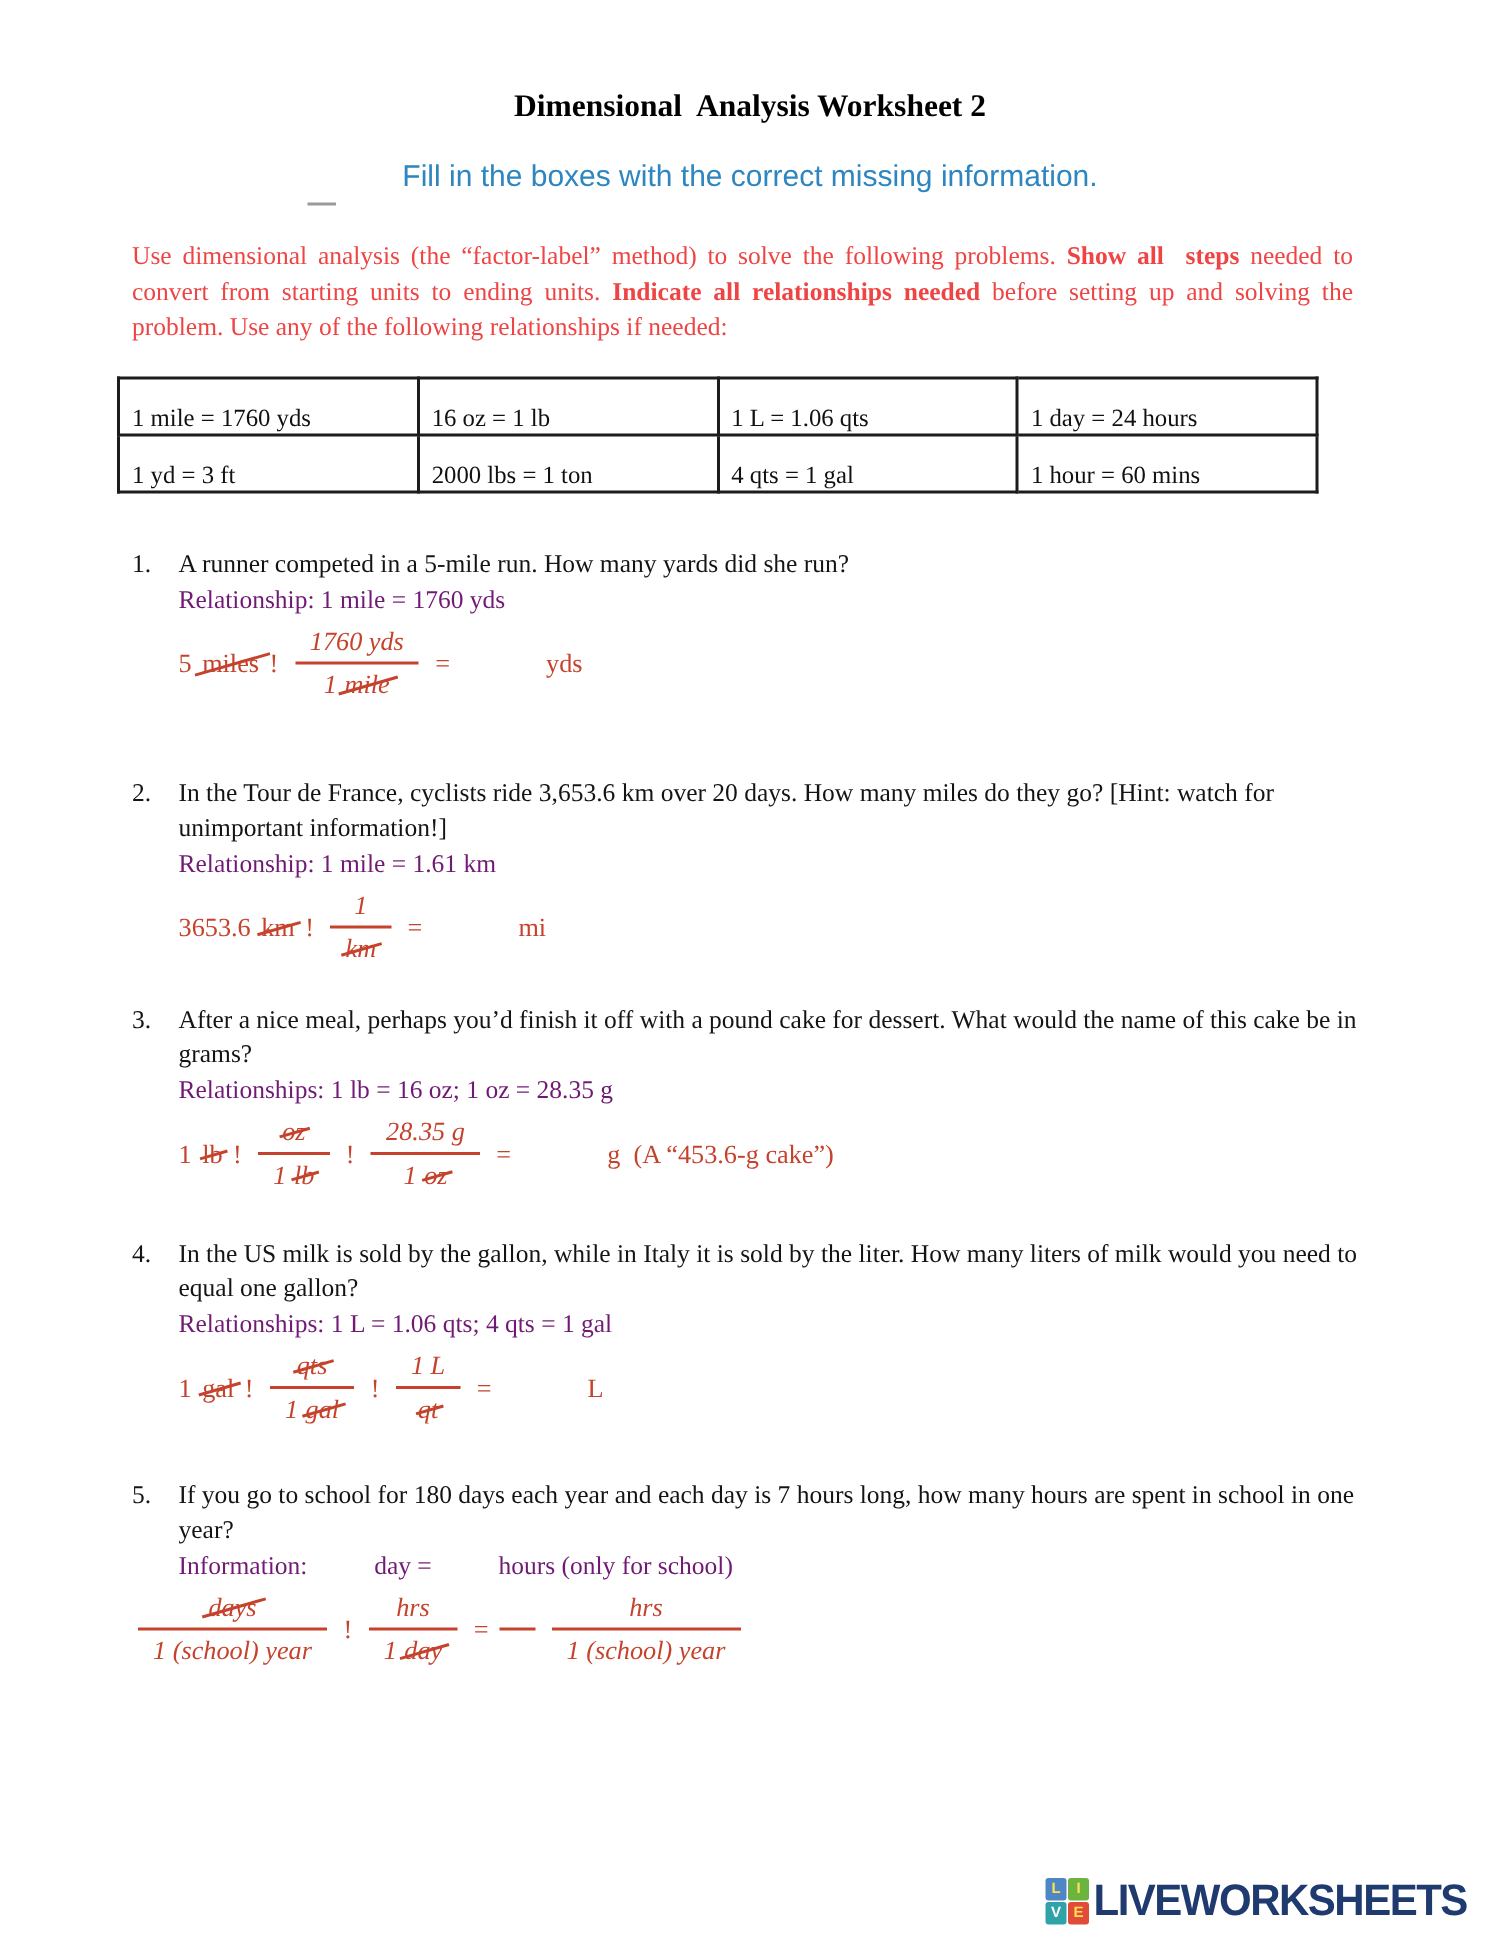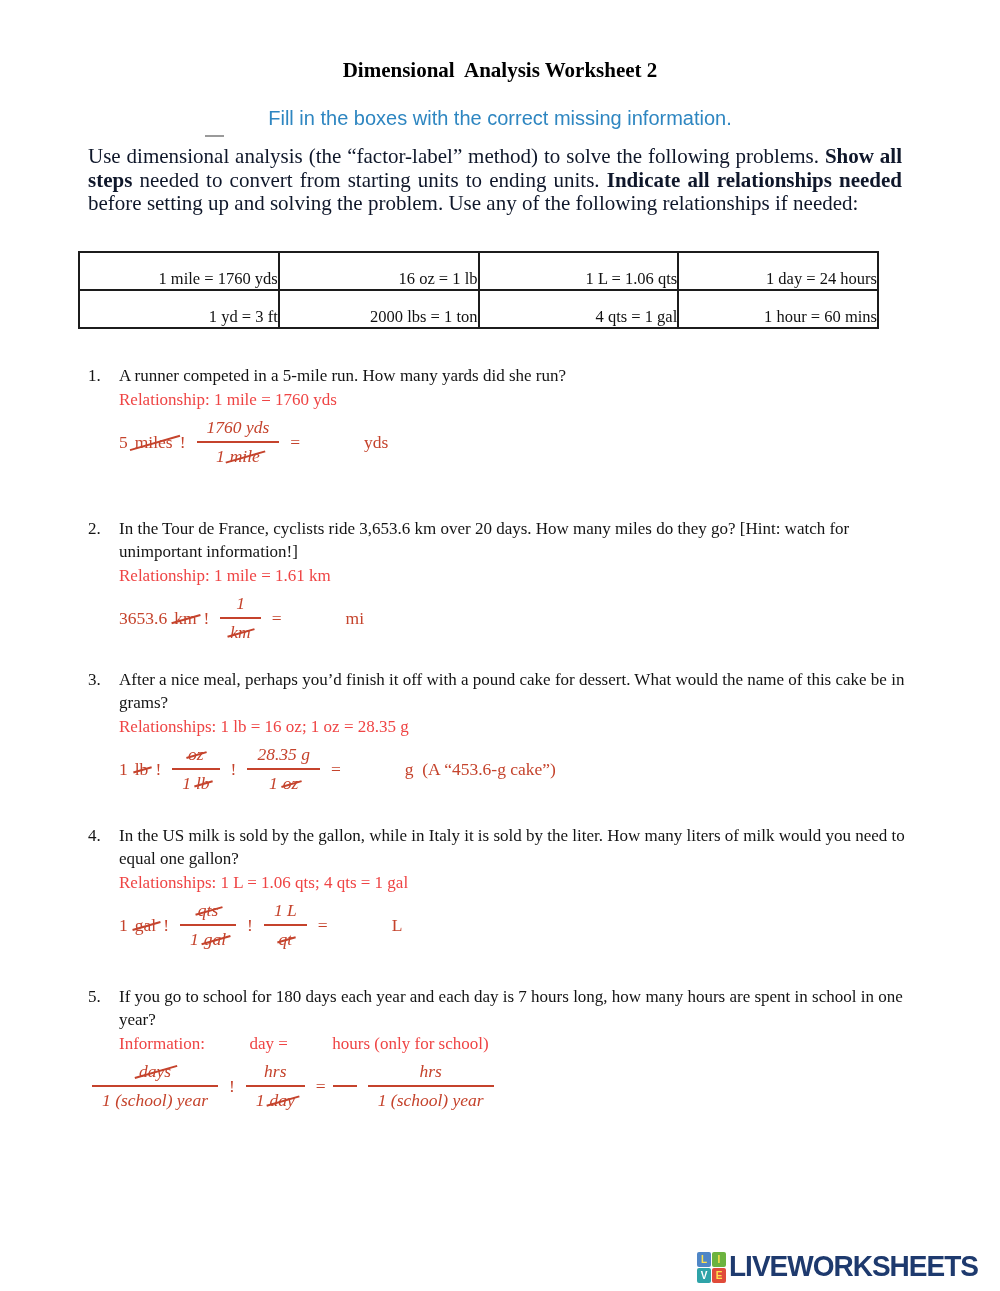--- a/index.html
+++ b/index.html
@@ -13,38 +13,37 @@
     font-size:21px; font-weight:bold; color:#000000; white-space:pre-wrap;
   }
   .subtitle {
     position:absolute; top:107px; left:0; width:100%; text-align:center;
     font-family:"Liberation Sans", sans-serif; font-size:20px; color:#2e86c1;
   }
   .stray-dash {
     position:absolute; top:135px; left:205px; width:19px; border-top:2px solid #9a9a9a;
   }
   .intro {
-    position:absolute; top:145px; left:88px; width:814px;
-    font-size:21px; line-height:23.5px; text-align:justify; color:#0f172a;
+    position:absolute; top:159px; left:88px; width:814px;
+    font-size:17px; line-height:23.5px; text-align:justify; color:#ef4444;
   }
   .intro b { font-weight:bold; white-space:pre-wrap; }
   .ref-table {
     position:absolute; top:251px; left:78px; width:801px;
     border-collapse:collapse; font-size:16.5px; color:#111;
   }
   .ref-table td {
     width:25%; height:36px; border:2px solid #1c1c1c; padding:16px 0 0 8px;
     white-space:nowrap;
-    text-align:right;
   }
   .prob { position:absolute; left:88px; width:818px; }
   .q-row { display:flex; font-size:17px; line-height:23px; color:#141414; }
   .q-num { flex:none; width:31px; }
   .q-text { flex:1; }
-  .red { color:#ef4444; }
+  .red { color:#701a75; }
   .rel-line { margin-left:31px; font-size:17px; line-height:23px; margin-top:1px; }
   .info-line span { margin-right:6px; }
   .work {
     display:flex; align-items:center; margin-left:31px; margin-top:6px;
     font-size:17.5px; gap:7px; color:#c5432c;
   }
   .frac { display:inline-block; text-align:center; vertical-align:middle; margin:0 4px;font-style:italic; }
   .frac .num { display:block; padding:0 10px 3px; border-bottom:2px solid #c5432c; }
   .frac .den { display:block; padding:3px 10px 0; }
   .den-row, .num-row { display:flex; justify-content:center; gap:5px; padding:3px 10px 0; }

